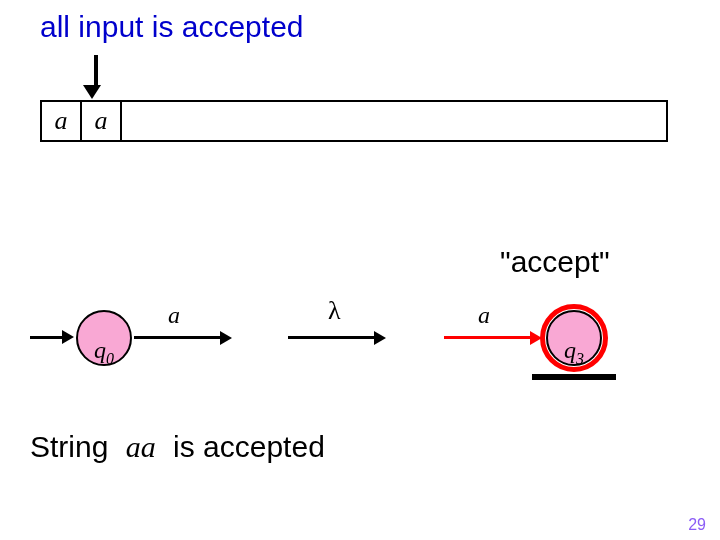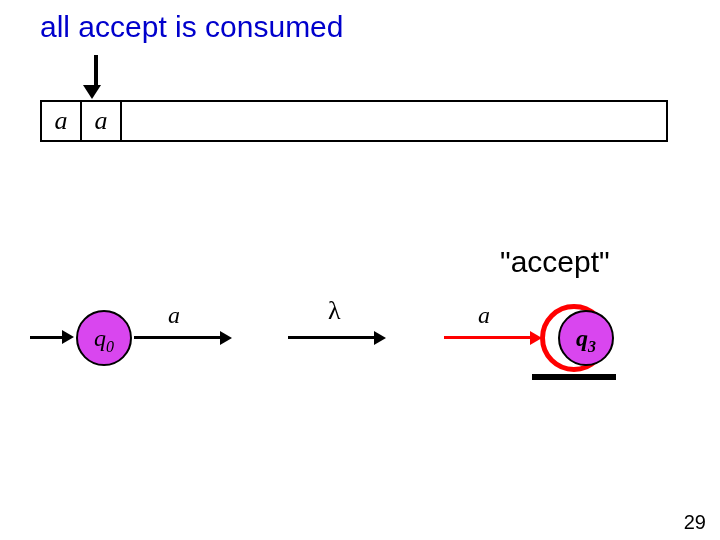--- a/index.html
+++ b/index.html
@@ -88,37 +88,37 @@
     height: 80px;
   }
   .state {
     position: absolute;
     top: 10px;
     width: 56px;
     height: 56px;
     border: 2px solid #000;
     border-radius: 50%;
     display: flex;
-    align-items: center;
+    align-items: flex-end;
     justify-content: center;
-    background: #d946ef;
+    background: #f9a8d4;
     box-sizing: border-box;
   }
   .state .label {
     font-size: 24px;
   }
   .state .sub {
     font-size: 16px;
     position: relative;
     top: 6px;
   }
   .state.s0 { left: 46px; }
   .state.s1 { left: 200px; }
   .state.s2 { left: 356px; }
-  .state.s3 { left: 528px; font-weight: bold; }
+  .state.s3 { left: 516px; }
 
   .accept-outer {
     position: absolute;
     width: 68px;
     height: 68px;
     border: 5px solid #ff0000;
     border-radius: 50%;
     box-sizing: border-box;
     top: 4px;
     left: 510px;
@@ -199,31 +199,31 @@
   .conclusion .gap {
     display: inline-block;
     width: 48px;
     text-align: center;
   }
 
   .slide-num {
     position: absolute;
     right: 14px;
     bottom: 6px;
-    font-size: 20px;
+    font-size: 16px;
     font-family: Arial, sans-serif;
-    color: #000000;
+    color: #8b5cf6;
   }
 </style>
 </head>
 <body>
 
 <div class="stage">
 
-  <div class="title">all accept is consumed</div>
+  <div class="title">all input is accepted</div>
 
   <div class="down-arrow">
     <div class="shaft"></div>
     <div class="head"></div>
   </div>
 
   <div class="tape">
     <div class="cell serif-it">a</div>
     <div class="cell serif-it">a</div>
     <div class="cell empty"></div>
@@ -257,16 +257,21 @@
         <div class="ahead"></div>
       </div>
 
     <div class="trans-label lbl-01 serif-it">a</div>
     <div class="trans-label lbl-12 serif-it">λ</div>
     <div class="trans-label lbl-23 serif-it">a</div>
 
     <div class="underline"></div>
   </div>
 
+  <div class="conclusion">
+    <span>String</span>
+    <span class="gap serif-it">aa</span>
+    <span>is accepted</span>
+  </div>
 
   <div class="slide-num">29</div>
 
 </div>
 
 </body></html>

